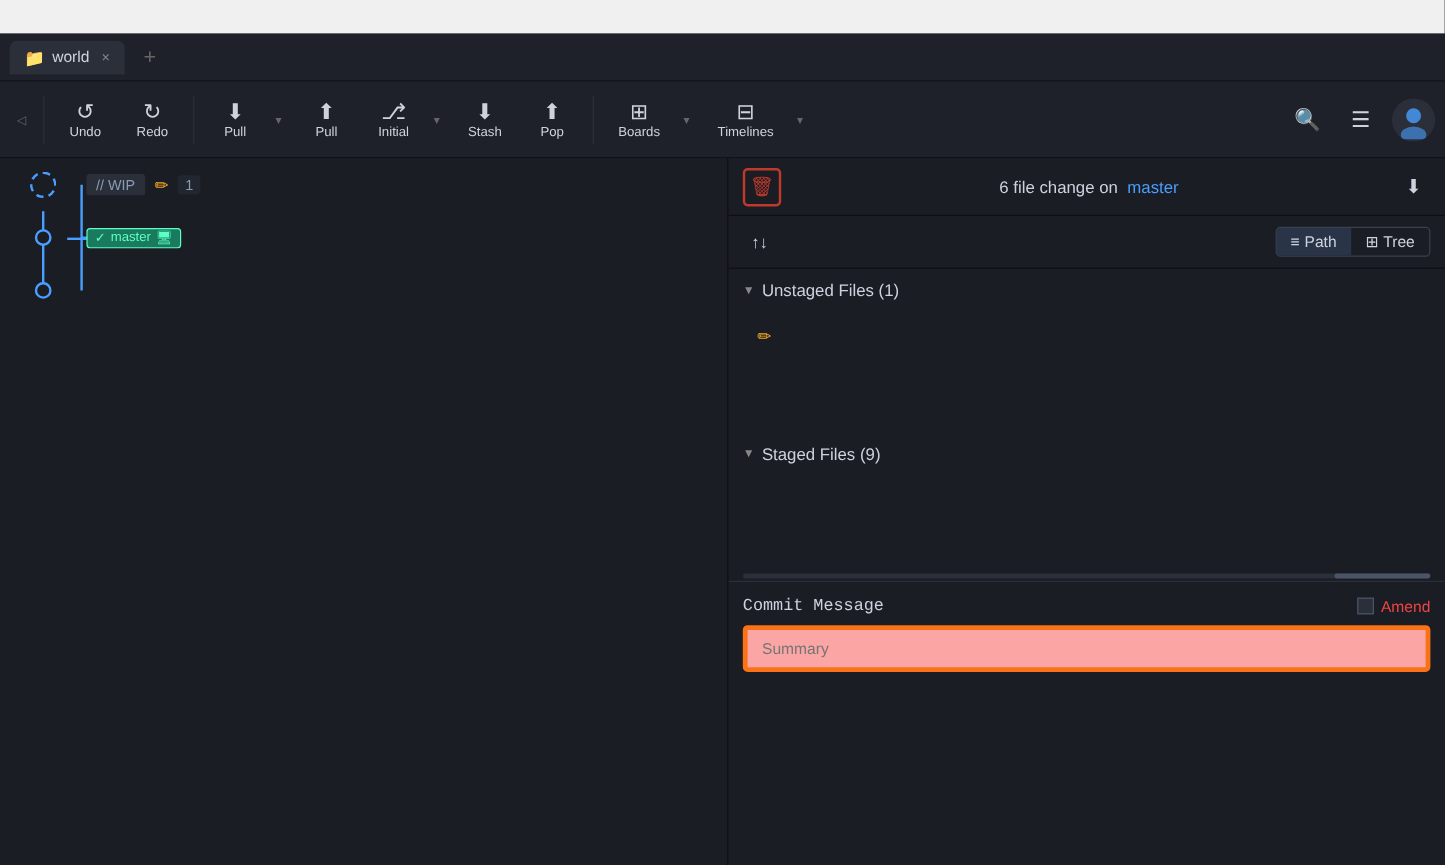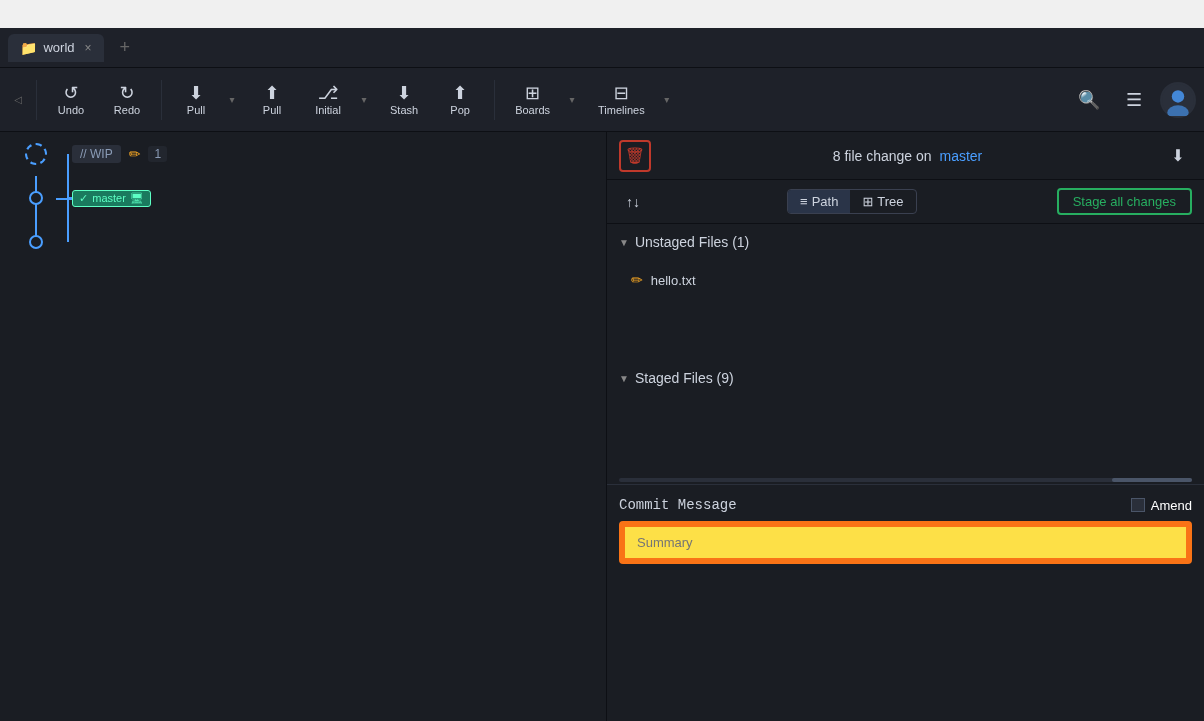--- a/index.html
+++ b/index.html
@@ -377,35 +377,35 @@
     .commit-msg-label {
       font-size: 14px;
       color: #cdd3de;
       font-family: Liberation Mono, monospace;
     }
     .amend-label {
       display: flex;
       align-items: flex-start;
       gap: 6px;
       font-size: 13px;
-      color: #ffffff;
+      color: #ef4444;
       cursor: pointer;
     }
     .amend-checkbox {
       width: 14px;
       height: 14px;
       border: 1px solid #4a5568;
       background: #2a2f3a;
       display: inline-block;
       vertical-align: middle;
     }
     .summary-input {
       width: 100%;
-      background: #fde047;
-      border: 6px solid #f97316;
+      background: #fca5a5;
+      border: 4px solid #f97316;
       border-radius: 4px;
       padding: 8px 12px;
       font-size: 13px;
       color: #666;
       outline: none;
     }
 
     
     .scrollbar-area {
       height: 8px;
@@ -571,21 +571,21 @@
     </div>
   </div>
 
   <div class="right-panel">
 
     <div class="right-topbar">
       <div class="discard-btn">
         <span>🗑</span>
       </div>
       <div class="change-info">
-        <span>8 file change on</span>
+        <span>6 file change on</span>
         <span style="color:#4a9eff; margin-left:4px;">master</span>
       </div>
       <div class="download-btn">
         <span>⬇</span>
       </div>
     </div>
 
     <div class="view-controls">
       <div class="sort-btn">
         <span>↑↓</span>
@@ -593,31 +593,29 @@
       <div class="view-toggle">
         <button class="view-toggle-btn active">
           <span>≡</span>
           <span>Path</span>
         </button>
         <button class="view-toggle-btn">
           <span>⊞</span>
           <span>Tree</span>
         </button>
       </div>
-      <button class="stage-all-btn">Stage all changes</button>
     </div>
 
     <div class="section-header">
       <span class="section-arrow">▼</span>
       <span>Unstaged Files (1)</span>
     </div>
 
     <div class="file-item">
       <span class="file-icon">✏</span>
-      <span class="file-name">hello.txt</span>
     </div>
 
     <div style="height:60px;"></div>
 
     <div class="section-header">
       <span class="section-arrow">▼</span>
       <span>Staged Files (9)</span>
     </div>
 
     <div class="section-empty"></div>

